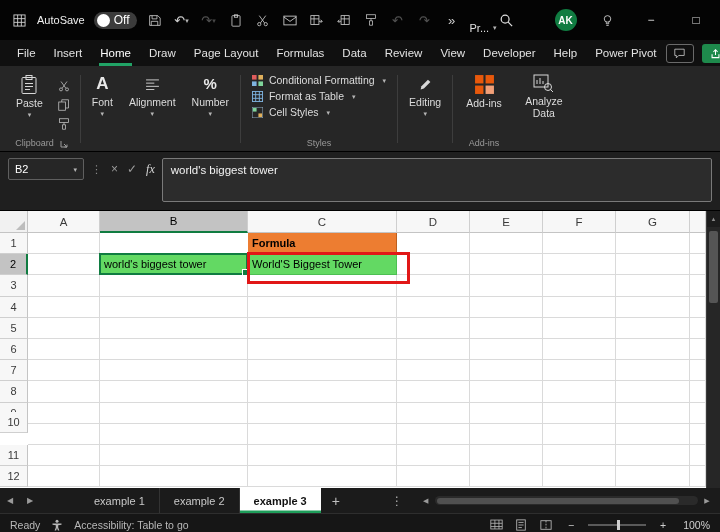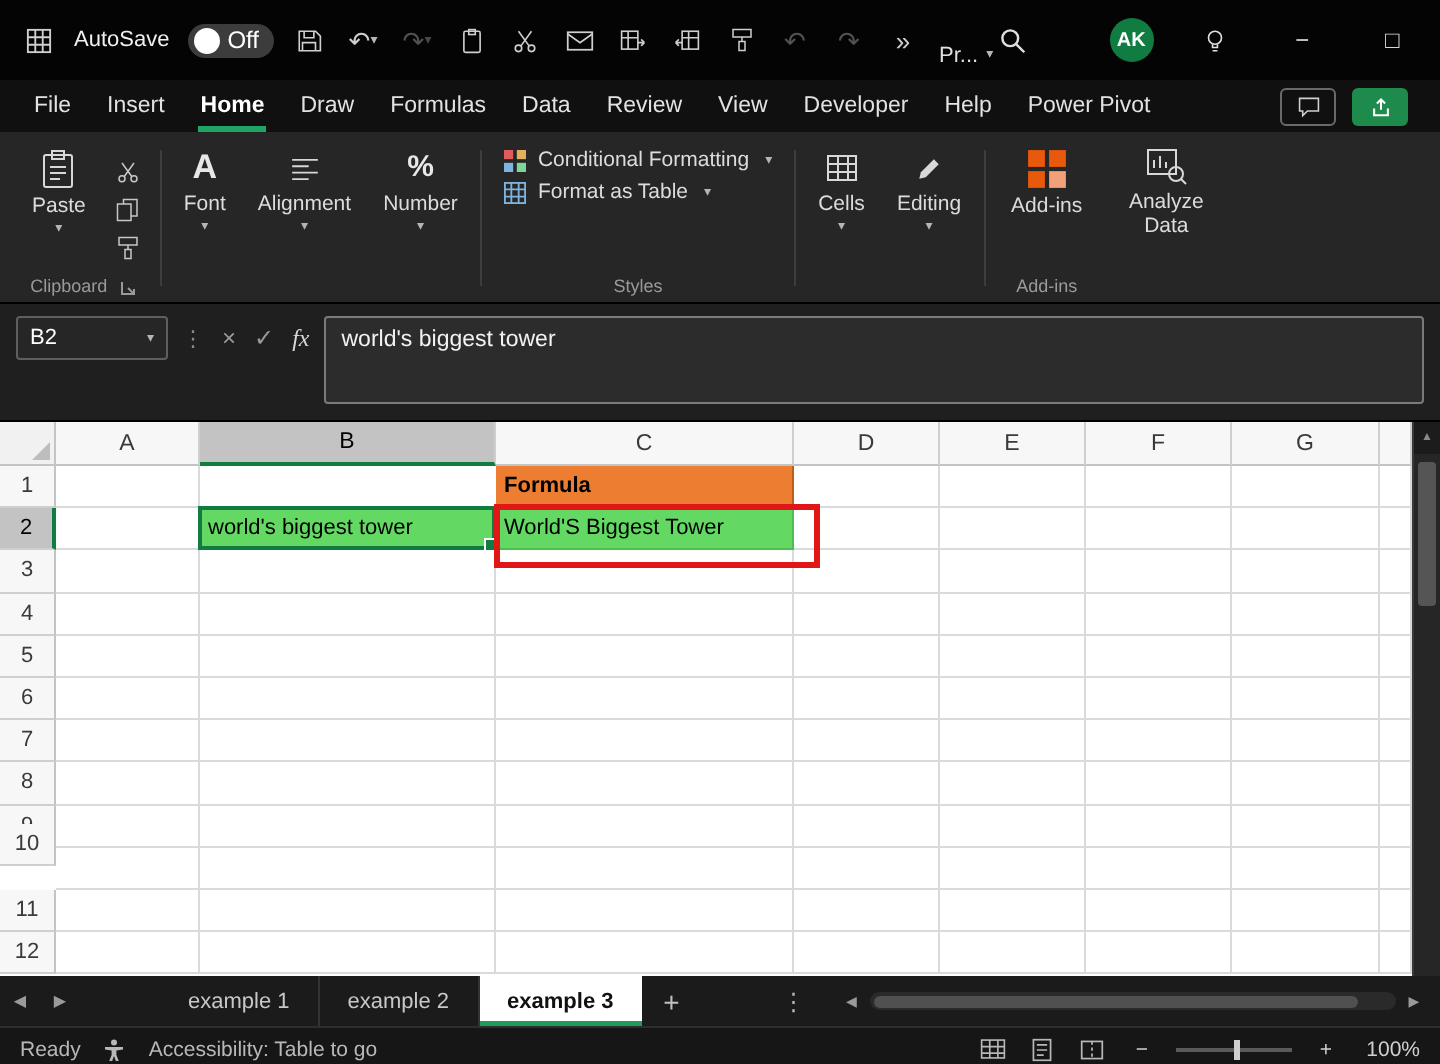--- a/index.html
+++ b/index.html
@@ -20,21 +20,21 @@
   .quickcmd { display:inline-flex; align-items:center; gap:4px; color:#e0e0e0; cursor:pointer;margin-top:15px; }
   .tb-right { margin-left:auto; display:flex; align-items:center; }
   .avatar { width:22px; height:22px; border-radius:50%; background:#107C41; color:#fff; font-size:10px; font-weight:bold; display:flex; align-items:center; justify-content:center; margin:0 22px; cursor:pointer; }
   .searchbtn { margin-right:18px; cursor:pointer; }
   .bulbbtn { margin-right:12px; cursor:pointer; }
   .wctrl { width:45px; height:40px; display:flex; align-items:center; justify-content:center; color:#d8d8d8; font-size:12px; cursor:pointer; }
 
   
   .menubar { flex:0 0 26px; background:#101010; display:flex; align-items:center; padding:0 8px; }
   .menu-item { color:#e2e2e2; font-size:11.5px; padding:6px 9px 7px; position:relative; cursor:pointer; white-space:nowrap; }
-  .menu-item.active { font-weight:bold; color:#fff; }
+  .menu-item.active { font-weight:normal; color:#fff; }
   .menu-item.active::after { content:""; position:absolute; left:8px; right:8px; bottom:0; height:2.5px; background:#21A366; }
   .menu-right { margin-left:auto; display:flex; align-items:center; gap:8px; padding-right:8px; }
   .cmtbtn { width:28px; height:19px; border:1px solid #6a6a6a; border-radius:3px; display:flex; align-items:center; justify-content:center; cursor:pointer; }
   .sharebtn { width:28px; height:19px; background:#1E8A4C; border-radius:3px; display:flex; align-items:center; justify-content:center; cursor:pointer; }
 
   
   .ribbon { flex:0 0 86px; background:#262626; display:flex; align-items:stretch; padding:3px 4px 0 6px; color:#dcdcdc; border-bottom:1px solid #000; }
   .rdivider { width:1px; background:#3d3d3d; margin:6px 3px 8px; }
   .rgroup { display:flex; flex-direction:column; align-items:center; padding:0 2px; }
   .rgrow { display:flex; align-items:center; }
@@ -210,20 +210,21 @@
       <span class="wctrl"></span>
     </div>
   </div>
 
   <div class="menubar">
     <div class="tablist">
         <div class="menu-item">File</div>
         <div class="menu-item">Insert</div>
         <div class="menu-item active">Home</div>
         <div class="menu-item">Draw</div>
+        <div class="menu-item">Page Layout</div>
         <div class="menu-item">Formulas</div>
         <div class="menu-item">Data</div>
         <div class="menu-item">Review</div>
         <div class="menu-item">View</div>
         <div class="menu-item">Developer</div>
         <div class="menu-item">Help</div>
         <div class="menu-item">Power Pivot</div>
       </div>
     <div class="menu-right">
       <span class="cmtbtn">
@@ -329,37 +330,38 @@
       <div class="stylerow">
         <span>
             <svg width="11" height="11" viewBox="0 0 12 12" stroke="#7FB4E0" fill="none">
               <rect x="0.5" y="0.5" width="11" height="11"></rect>
               <path d="M0.5 4h11M0.5 8h11M4 0.5v11M8 0.5v11"></path>
             </svg>
           </span>
         <span>Format as Table</span>
         <span class="chev">▾</span>
       </div>
+      <div class="stylerow">
+        <span>
+            <svg width="11" height="11" viewBox="0 0 12 12">
+              <rect width="12" height="12" fill="none" stroke="#9ab8d0"></rect>
+              <rect x="1" y="1" width="4" height="4" fill="#7FD49A"></rect>
+              <rect x="7" y="7" width="4" height="4" fill="#E0B05C"></rect>
+            </svg>
+          </span>
+        <span>Cell Styles</span>
+        <span class="chev">▾</span>
+      </div>
       <div class="glabel-row">
           <span class="glabel">Styles</span>
         </div>
     </div>
 
     <div class="rdivider"></div>
 
-    <div class="bigbtn">
-      <span style="height:20px;display:flex;align-items:center;">
-          <svg width="16" height="14" viewBox="0 0 16 14" stroke="#d8d8d8" fill="none">
-            <rect x="1" y="1" width="14" height="12"></rect>
-            <path d="M1 5h14M1 9h14M6 1v12M11 1v12"></path>
-          </svg>
-        </span>
-      <span class="blabel">Cells</span>
-      <span class="chev">▾</span>
-    </div>
     <div class="bigbtn">
       <span style="height:20px;display:flex;align-items:center;">
           <svg width="13" height="13" viewBox="0 0 16 16" fill="#d8d8d8">
             <path d="M2 14l1-4 8-8 3 3-8 8z"></path>
           </svg>
         </span>
       <span class="blabel">Editing</span>
       <span class="chev">▾</span>
     </div>
 

